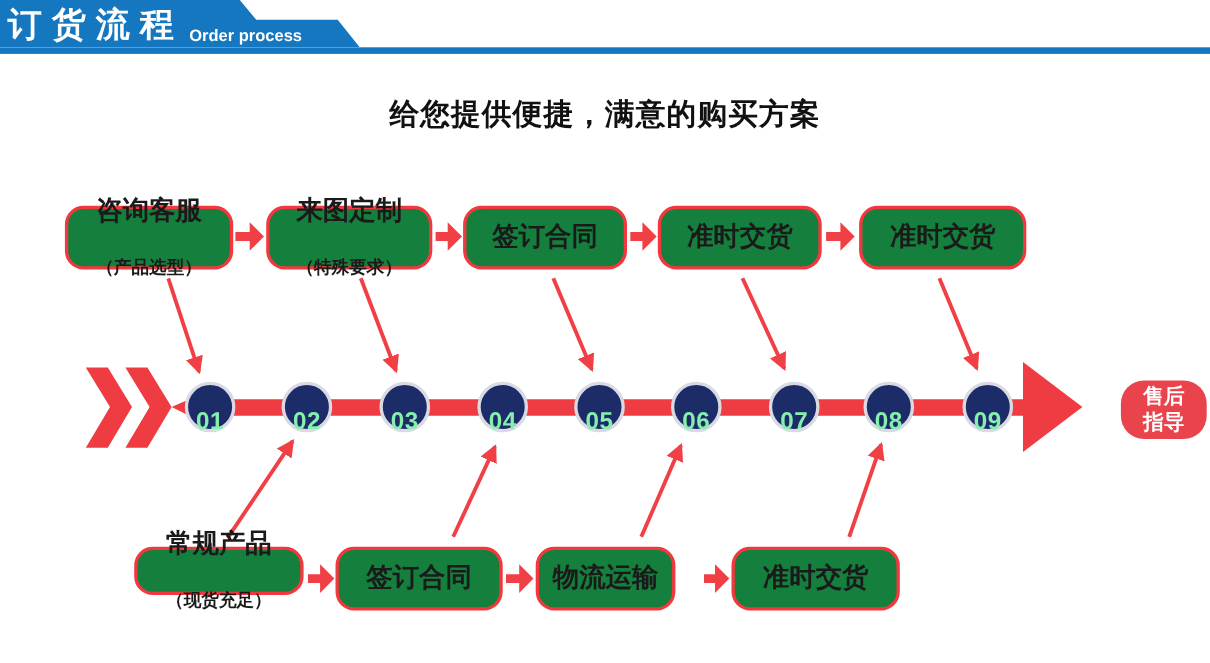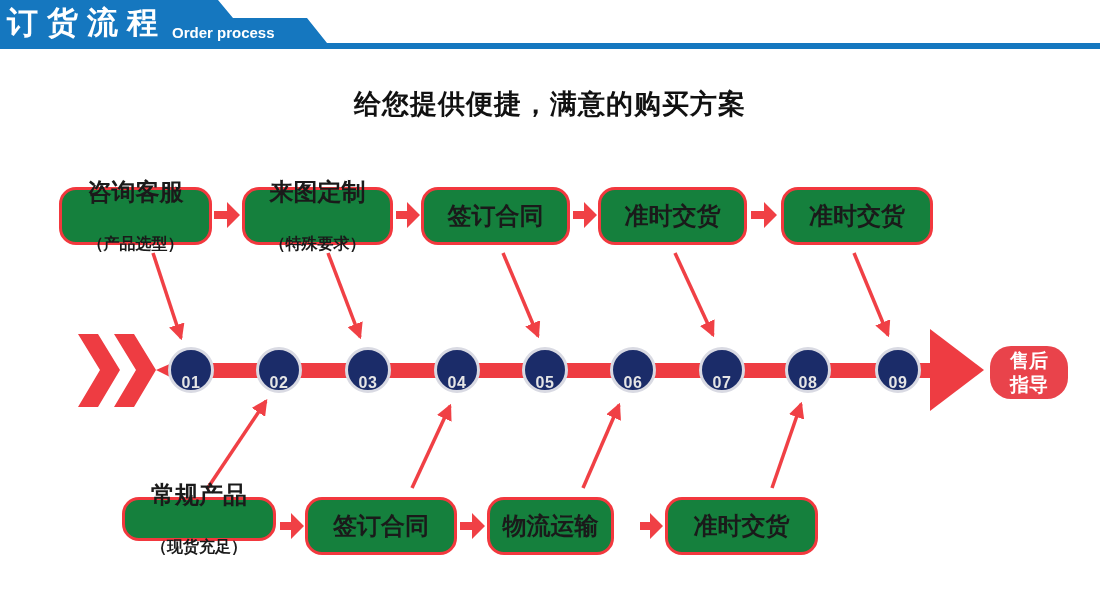--- a/index.html
+++ b/index.html
@@ -24,24 +24,24 @@
   .pbox{position:absolute;box-sizing:border-box;height:58px;background:#15803d;
     border:3.5px solid #f2383e;border-radius:17px;display:flex;flex-direction:column;
     align-items:center;justify-content:center;line-height:1.12;gap:28px;}
   .pbox-label{color:#1a1a1a;font-size:24px;font-weight:bold;white-space:nowrap;}
   .pbox-sub{color:#1a1a1a;font-size:16px;font-weight:bold;white-space:nowrap;margin-top:1px;}
 
   
   .circle{position:absolute;width:46px;height:46px;border-radius:50%;background:#1b2c69;
     border:3px solid #d9dae3;box-sizing:border-box;display:flex;align-items:center;
     justify-content:center;top:347px;}
-  .circle span{color:#e5e5e5;font-size:16px;font-weight:bold;letter-spacing:0.5px;margin-top:26px;}
+  .circle span{color:#86efac;font-size:22px;font-weight:bold;letter-spacing:0.5px;margin-top:26px;}
 
   
-  .badge{position:absolute;left:990px;top:346px;width:78px;height:53px;background:#e9434b;
+  .badge{position:absolute;left:1019px;top:346px;width:78px;height:53px;background:#e9434b;
     border-radius:21px;display:flex;flex-direction:column;align-items:center;justify-content:center;}
   .badge div{color:#fff;font-size:19px;font-weight:bold;line-height:1.22;white-space:nowrap;}
 
   svg.overlay{position:absolute;left:0;top:0;}
 </style>
 </head>
 <body>
 
 <div class="stage">
 

